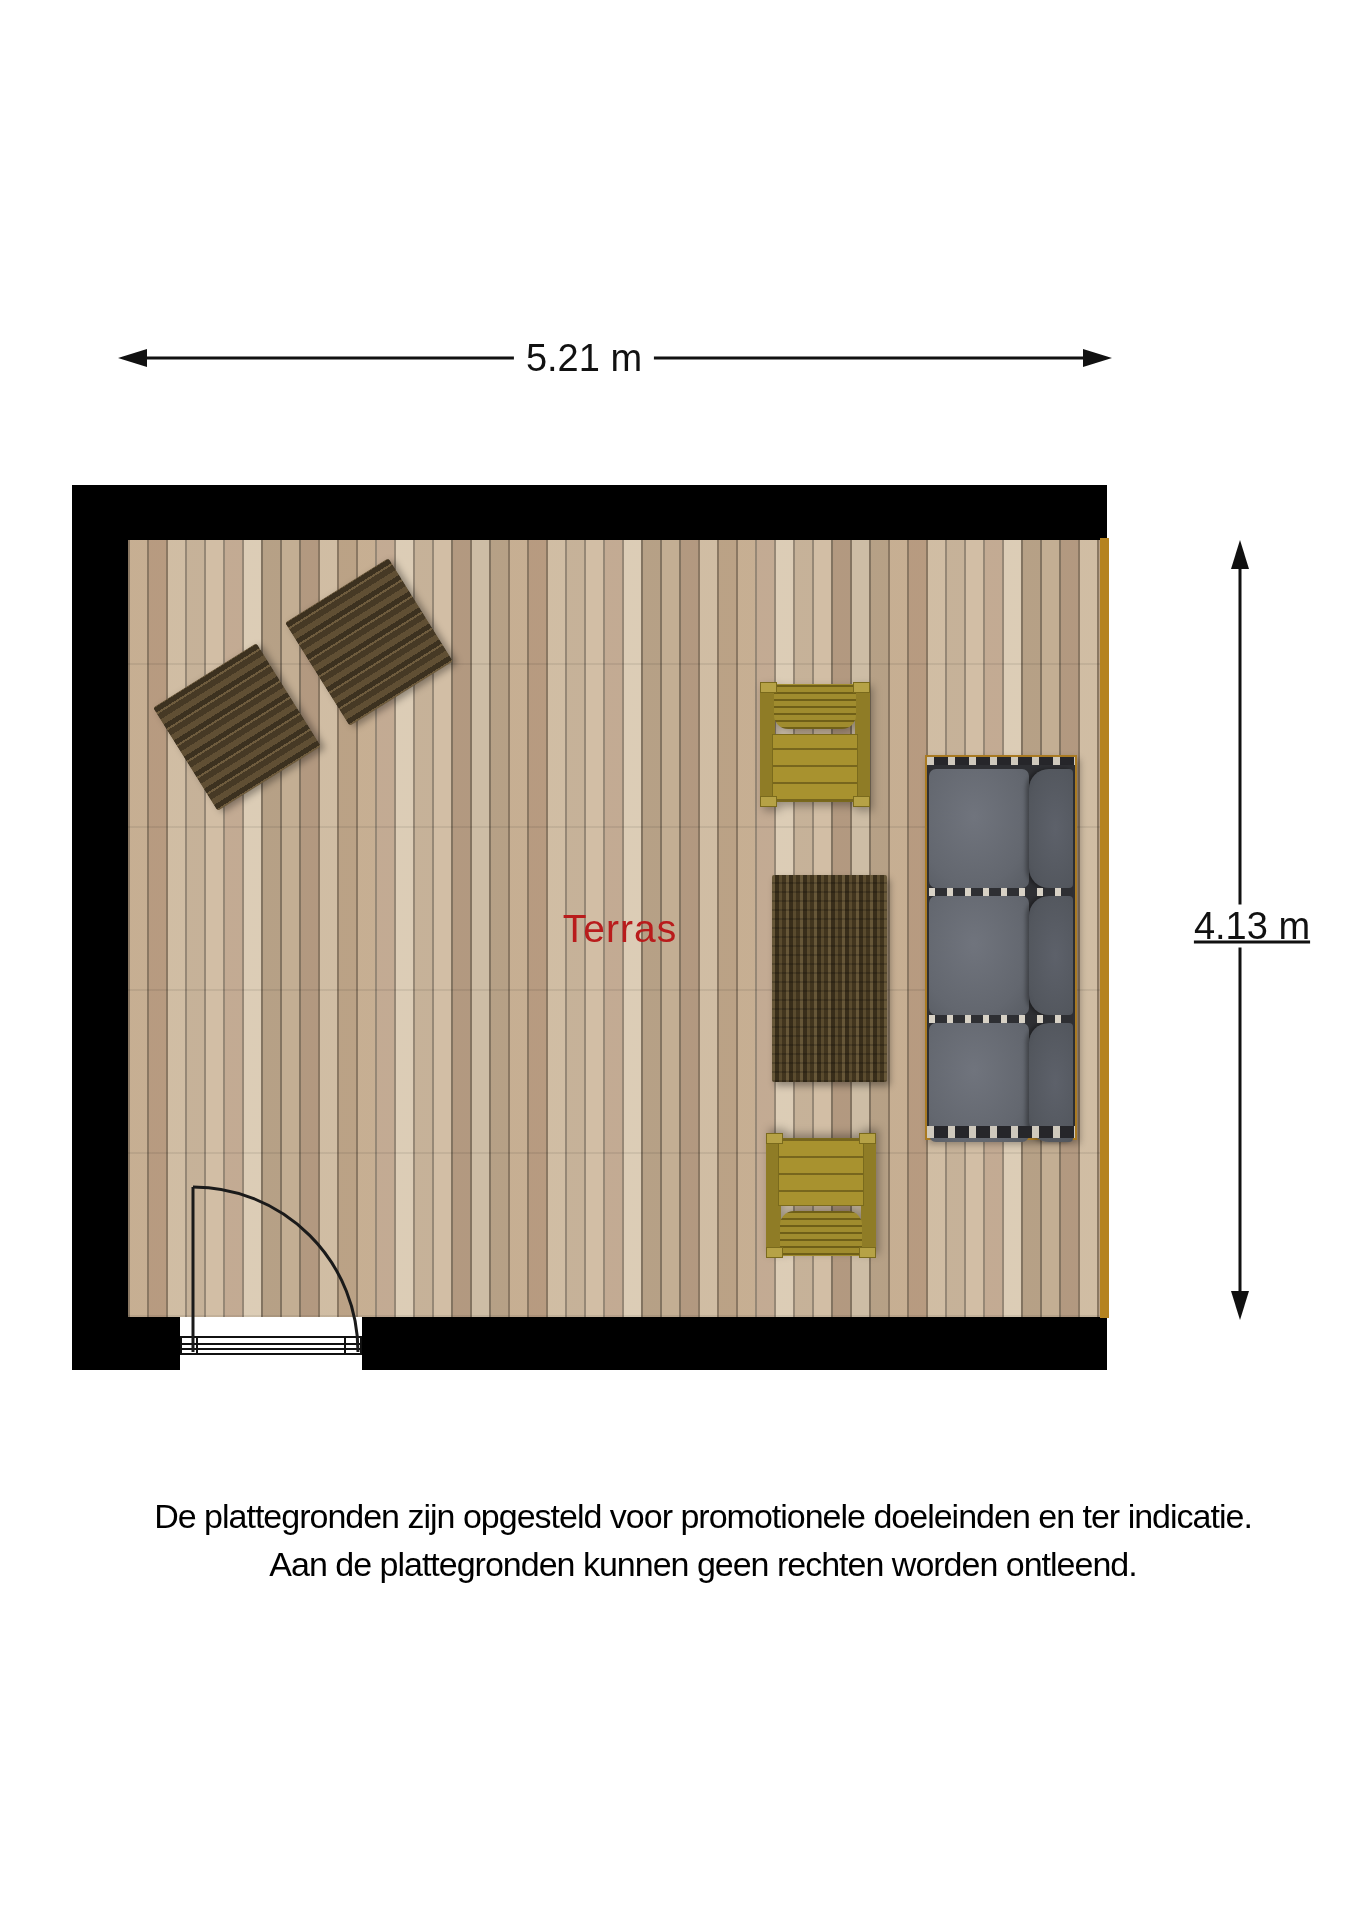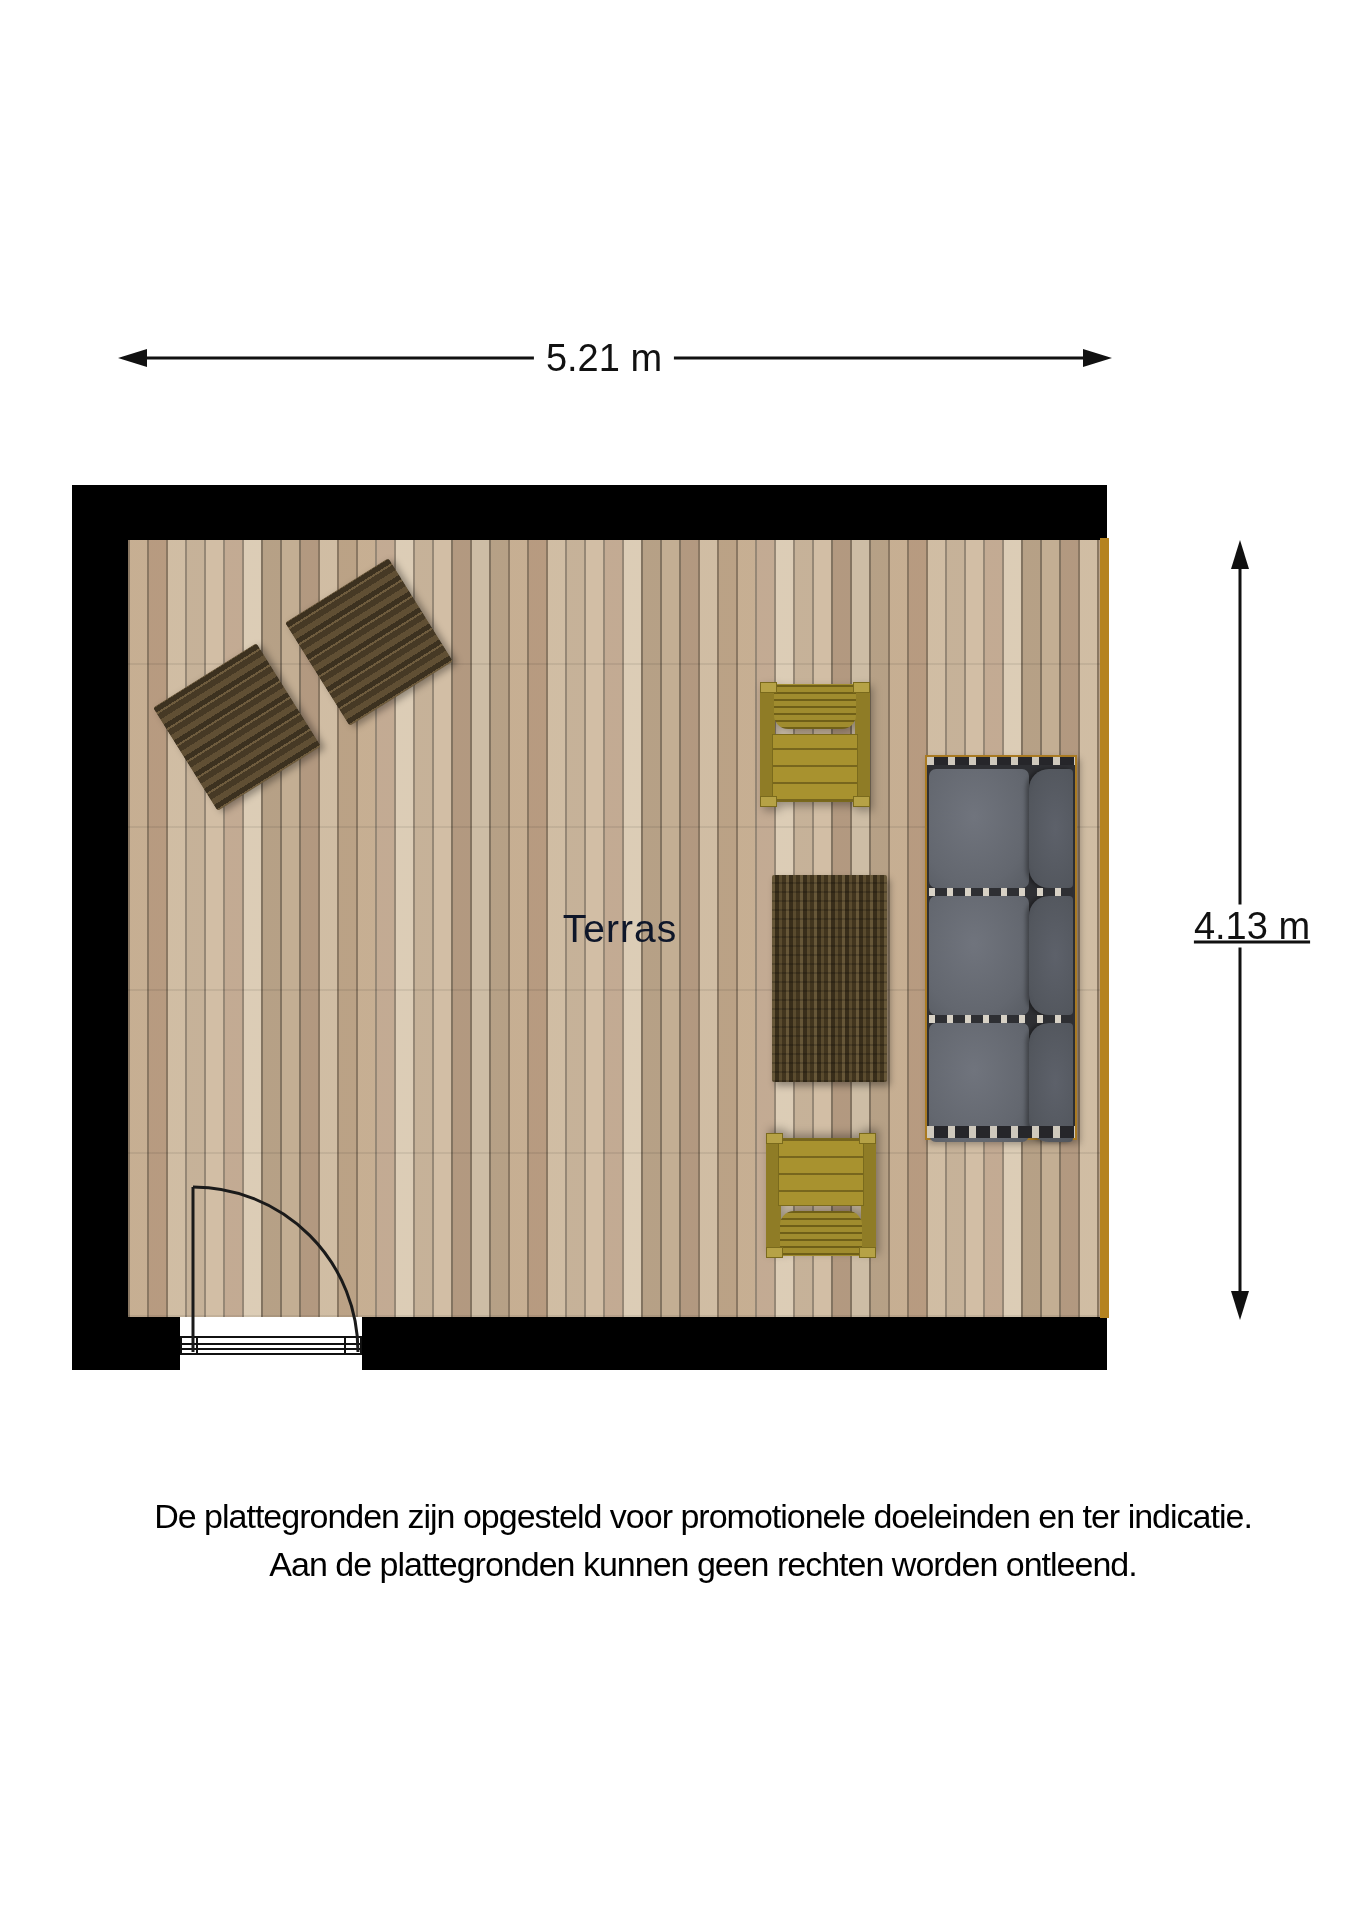--- a/index.html
+++ b/index.html
@@ -105,21 +105,21 @@
   
   .overlay{position:absolute;left:0;top:0;width:1358px;height:1920px;pointer-events:none;}
 
   
   .dim-label{
     position:absolute;transform:translate(-50%,-50%);
     font-size:38px;color:#111111;background:#ffffff;padding:0 12px;white-space:nowrap;
   }
   .room-label{
     position:absolute;left:620px;top:929px;transform:translate(-50%,-50%);
-    font-size:39px;color:#0f172a;letter-spacing:1px;
+    font-size:39px;color:#b91c1c;letter-spacing:1px;
   }
   .disclaimer{
     position:absolute;left:0;top:1492px;width:100%;
     text-align:center;font-size:34px;line-height:48px;color:#000000;letter-spacing:-1px;margin-left:24px;
   }
 </style>
 </head>
 <body>
 
 <div class="page">
@@ -187,21 +187,21 @@
     <polygon points="1112,358 1083,349 1083,367" fill="#111"></polygon>
 
     <line x1="1240" y1="552" x2="1240" y2="1308" stroke="#111" stroke-width="3"></line>
     <polygon points="1240,540 1231,569 1249,569" fill="#111"></polygon>
     <polygon points="1240,1320 1231,1291 1249,1291" fill="#111"></polygon>
 
     <line x1="193" y1="1187" x2="193" y2="1352" stroke="#1a1a1a" stroke-width="3"></line>
     <path d="M 193 1187 A 165 165 0 0 1 358 1352" fill="none" stroke="#1a1a1a" stroke-width="3"></path>
   </svg>
 
-  <div class="dim-label" style="left:604px;top:358px;">5.21 m</div>
+  <div class="dim-label" style="left:584px;top:358px;">5.21 m</div>
   <div class="dim-label" style="left:1252px;top:926px;text-decoration:underline;">4.13 m</div>
   <div class="room-label">Terras</div>
 
   <div class="disclaimer">
     <div>De plattegronden zijn opgesteld voor promotionele doeleinden en ter indicatie.</div>
     <div>Aan de plattegronden kunnen geen rechten worden ontleend.</div>
   </div>
 
 </div>
 

